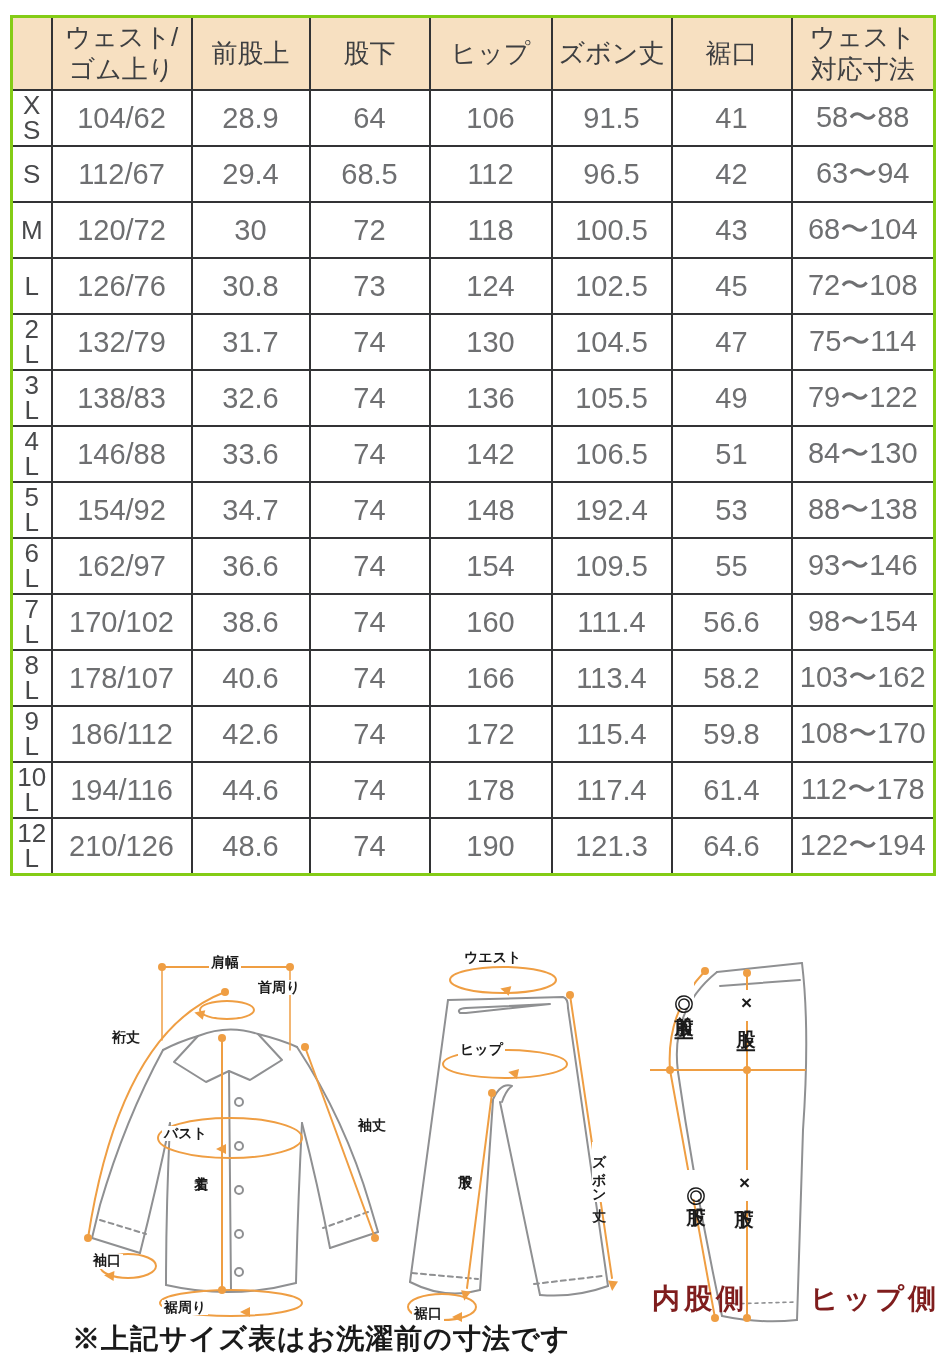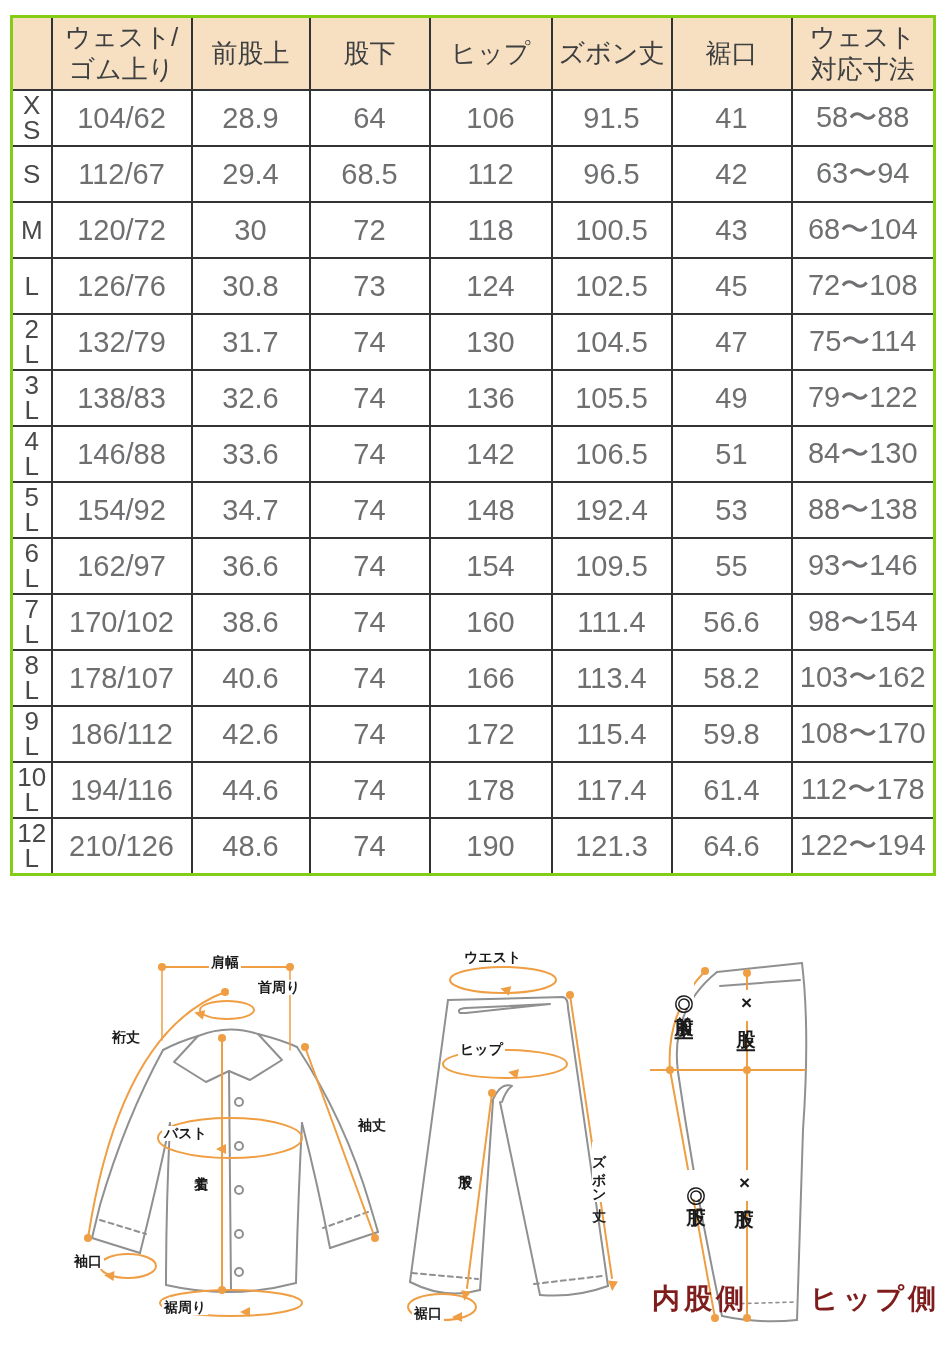--- a/index.html
+++ b/index.html
@@ -273,21 +273,21 @@
         <polygon points="0,-5 10,0 0,5" transform="translate(54,326) rotate(185)"></polygon>
         <polygon points="0,-5 10,0 0,5" transform="translate(190,362) rotate(180)"></polygon>
       </g>
     </svg>
     <div class="dlabel" style="left:149px;top:5px;">肩幅</div>
     <div class="dlabel" style="left:196px;top:30px;">首周り</div>
     <div class="dlabel" style="left:50px;top:80px;">裄丈</div>
     <div class="dlabel" style="left:102px;top:176px;">バスト</div>
     <div class="dlabel" style="left:296px;top:168px;">袖丈</div>
     <div class="dlabel v" style="left:134px;top:212px;">着丈</div>
-    <div class="dlabel" style="left:12px;top:304px;">袖口</div>
+    <div class="dlabel" style="left:31px;top:304px;font-family:Liberation Serif, serif;">袖口</div>
     <div class="dlabel" style="left:102px;top:350px;">裾周り</div>
   </div>
 
   <div class="diag pants-front">
     <svg width="260" height="400" viewBox="0 0 260 400">
       <g stroke="#8f9092" stroke-width="2" fill="none" stroke-linejoin="round" stroke-linecap="round">
         <path d="M48,50 L163,47 Q168,48 168,58"></path>
         <path d="M60,63 Q56,59 66,58 L150,54 L66,63 Z"></path>
         <path d="M48,50 L10,332"></path>
         <path d="M10,332 Q45,350 80,340"></path>
@@ -350,14 +350,15 @@
       </g>
     </svg>
     <div class="dlabel v" style="left:24px;top:28px;font-size:19px;">◎前股上</div>
     <div class="dlabel v" style="left:86px;top:40px;font-size:19px;">×股上</div>
     <div class="dlabel v" style="left:36px;top:220px;font-size:19px;">◎股下</div>
     <div class="dlabel v" style="left:84px;top:220px;font-size:19px;">×股下</div>
     <div class="dlabel side-gray" style="left:0px;top:334px;">内股側</div>
     <div class="dlabel side-gray" style="left:158px;top:334px;">ヒップ側</div>
   </div>
 
+  <div class="footnote">※上記サイズ表はお洗濯前の寸法です</div>
 
 </div>
 
 </body></html>

